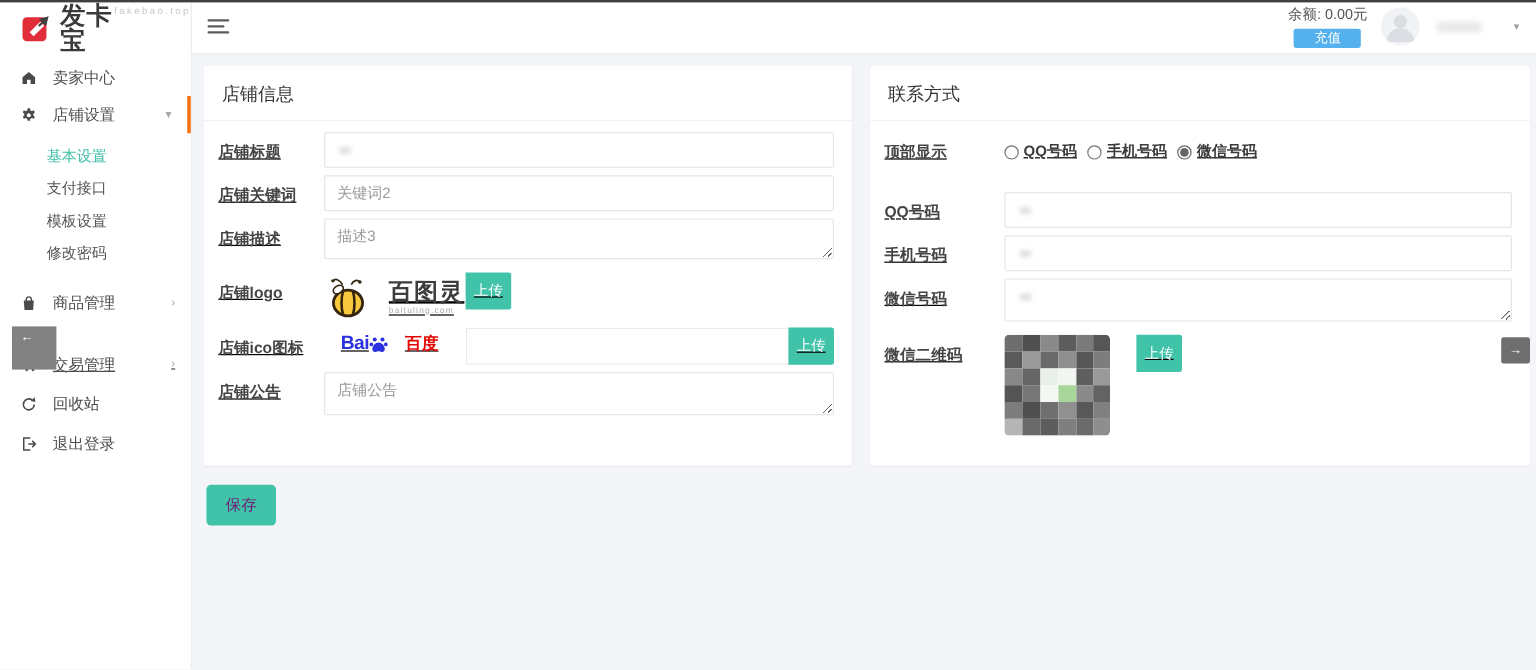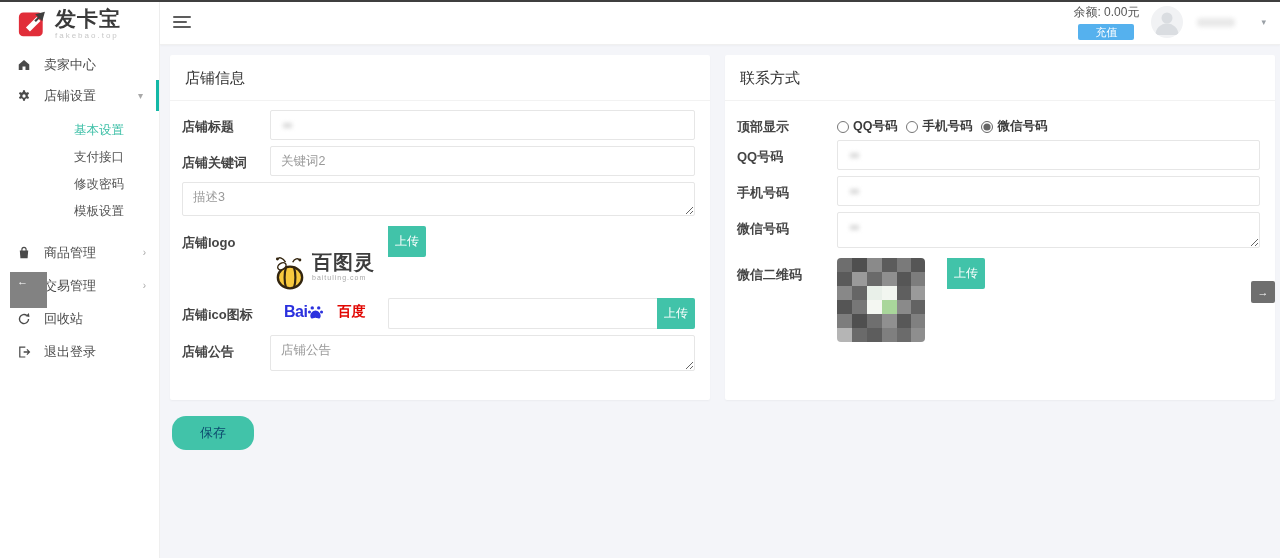--- a/index.html
+++ b/index.html
@@ -3,28 +3,28 @@
 <meta charset="utf-8">
 <style>
   * { margin:0; padding:0; box-sizing:border-box; }
   html,body { width:1280px; height:558px; overflow:hidden; }
   body { font-family:"Liberation Sans","DejaVu Sans",sans-serif; background:#f4f5f9; position:relative; }
   .top-edge { position:absolute; top:0; left:0; width:1280px; height:2px; background:#3f3f3f; z-index:90; }
 
   
   .sidebar { position:absolute; left:0; top:0; bottom:0; width:160px; background:#fff; border-right:1px solid #efefef; z-index:10; }
   .brand { height:45px; display:flex; align-items:center; padding:2px 0 0 18px; gap:7px; }
-  .brand-text { display:flex; flex-direction:column; line-height:1; }
+  .brand-text { display:flex; line-height:1; }
   .brand-name { font-size:21px; font-weight:bold; color:#3a3a3a; letter-spacing:1px; }
   .brand-domain { font-size:8px; color:#c8c8c8; letter-spacing:2px; margin-top:3px; }
-  .menu { padding-top:4px;text-align:center; }
+  .menu { padding-top:4px; }
   .menu-item { height:31px; display:flex; align-items:center; gap:13px; padding:0 13px 0 17px; font-size:13px; color:#4c4c4c; cursor:pointer; position:relative; }
   .menu-item .m-icon { width:14px; height:14px; display:inline-flex; flex-shrink:0; }
   .menu-item .caret { margin-left:auto; color:#a9a9a9; font-size:10px; }
-  .menu-item.active { border-right:3px solid #14b8a6; }
+  .menu-item.active { border-right:3px solid #f97316; }
   .submenu { padding:6px 0 8px 0; }
   .submenu-item { height:27px; line-height:27px; padding-left:39px; font-size:12.5px; color:#565656; cursor:pointer; }
   .submenu-item.active { color:#3fc0a8; }
   .menu-sec { margin-top:4px; }
 
   
   .collapse-btn { position:absolute; left:10px; top:272px; width:37px; height:36px; background:#828282; color:#fff; z-index:60; cursor:pointer; font-size:11px; padding:3px 0 0 7px; }
 
   
   .topbar { position:absolute; left:160px; top:0; right:0; height:45px; background:#fff; border-bottom:1px solid #f0f0f0; box-shadow:0 1px 2px rgba(0,0,0,0.03); display:flex; align-items:center; z-index:20; }
@@ -41,52 +41,52 @@
 
   
   .content { position:absolute; left:160px; top:47px; right:0; bottom:0; padding:8px 5px 0 10px; }
   .cards { display:flex; gap:15px; align-items:stretch; }
   .card { background:#fff; border-radius:2px; box-shadow:0 1px 2px rgba(0,0,0,0.04); }
   .card-left { width:540px; }
   .card-right { flex:1; }
   .card-head { padding:14px 15px 12px; font-size:15px; color:#333; border-bottom:1px solid #f2f2f2; }
   .card-body { padding:9px 15px 25px 12px; }
 
-  .f-row { display:flex; margin-bottom:6px; }
+  .f-row { display:flex; margin-bottom:6px;text-decoration:underline; }
   .f-label { width:88px; flex-shrink:0; padding-top:8px; font-size:13px; font-weight:600; color:#454545; }
   .card-right .f-label { width:100px; }
   .f-control { flex:1; position:relative; }
   .txt { width:100%; height:30px; border:1px solid #e6e6e6; border-radius:2px; padding:0 10px; font-size:12.5px; color:#999; background:#fff; outline:none; font-family:inherit; }
   textarea.txt { height:34px; min-height:30px; padding:7px 10px; resize:vertical; line-height:1.2; }
   textarea.tall { height:36px; }
   .redact { position:absolute; left:13px; top:13px; width:9px; height:5px; background:#d9d9d9; filter:blur(2px); pointer-events:none; }
 
   .media-control { display:flex; align-items:flex-start; }
   .media-fig { width:118px; flex-shrink:0; }
   .upl-group { flex:1; display:flex; }
   .upl-group .txt { border-radius:2px 0 0 2px; height:31px; border-right:none; }
   .upl-btn { width:38px; height:31px; flex-shrink:0; background:#41c3a9; color:#fff; font-size:12px; border:none; border-radius:0 2px 2px 0; cursor:pointer; }
 
-  .baituling { display:flex; gap:4px; padding-left:2px;margin-top:26px; }
+  .baituling { display:flex; align-items:center; gap:16px; padding-left:2px; }
   .bt-text { line-height:1; }
   .bt-name { font-size:20px; color:#3d3d3d; font-weight:600; letter-spacing:1px; }
   .bt-domain { font-size:7px; color:#a9a9a9; letter-spacing:1px; margin-top:2px; }
   .baidu { display:flex; align-items:center; padding:5px 0 0 14px; }
   .bd-bai { font-size:16px; font-weight:bold; color:#2b31de; letter-spacing:-0.5px; }
   .bd-cn { font-size:14px; font-weight:bold; color:#e10601; margin-left:13px; }
 
   .radio-row .f-control { padding-top:7px; display:flex; align-items:center; flex-wrap:nowrap; }
   .radio-opt { display:inline-flex; align-items:center; margin-right:9px; cursor:pointer; }
   .radio-opt input { width:12px; height:12px; margin-right:4px; accent-color:#666; }
   .radio-opt .r-label { font-size:12.5px; font-weight:600; color:#3c3c3c; }
 
   .qr-fig { width:110px; flex-shrink:0; }
   .qr-img { border-radius:4px; overflow:hidden; display:block; }
 
-  .save-btn { margin:16px 0 0 2px; padding:8px 28px; background:#41c3a9; color:#0c4a6e; font-size:13px; border:none; border-radius:14px; cursor:pointer; }
+  .save-btn { margin:16px 0 0 2px; padding:8px 16px; background:#41c3a9; color:#701a75; font-size:13px; border:none; border-radius:4px; cursor:pointer; }
 
   .panel-next-btn { position:absolute; right:5px; top:281px; width:24px; height:22px; background:#6f6f6f; color:#fff; border:none; border-radius:2px; font-size:11px; line-height:22px; text-align:center; z-index:60; cursor:pointer; }
 </style>
 </head>
 <body>
 
 <div class="top-edge"></div>
 
 <aside class="sidebar">
   <div class="brand">
@@ -118,36 +118,36 @@
             <circle cx="8" cy="8" r="1.9" fill="#fff"></circle>
           </svg>
       </span>
       <span>店铺设置</span>
       <span class="caret">▾</span>
     </div>
 
     <div class="submenu">
       <div class="submenu-item active">基本设置</div>
       <div class="submenu-item">支付接口</div>
+      <div class="submenu-item">模板设置</div>
       <div class="submenu-item">修改密码</div>
-      <div class="submenu-item">模板设置</div>
     </div>
 
     <div class="menu-item menu-sec">
       <span class="m-icon">
         <svg viewBox="0 0 16 16" width="14" height="14">
             <path d="M5.6 5.6V4a2.4 2.4 0 0 1 4.8 0v1.6" fill="none" stroke="#4a4a4a" stroke-width="1.3"></path>
             <path d="M3.2 5h9.6l-.7 9H3.9z" fill="#4a4a4a"></path>
           </svg>
       </span>
       <span>商品管理</span>
       <span class="caret">›</span>
     </div>
 
-    <div class="menu-item" style="margin-top:2px;">
+    <div class="menu-item" style="margin-top:20px;text-decoration:underline;">
       <span class="m-icon">
         <svg viewBox="0 0 16 16" width="14" height="14" fill="#4a4a4a">
             <path d="M1.2 1.8h2.2l.5 1.8H15l-1.7 6.2H5.3L3.8 3.2H1.2z"></path>
             <circle cx="6" cy="12.8" r="1.3"></circle>
             <circle cx="12" cy="12.8" r="1.3"></circle>
           </svg>
       </span>
       <span>交易管理</span>
       <span class="caret">›</span>
     </div>
@@ -219,20 +219,21 @@
         </div>
 
         <div class="f-row">
           <div class="f-label">店铺关键词</div>
           <div class="f-control">
             <input class="txt" value="关键词2" style="">
           </div>
         </div>
 
         <div class="f-row">
+          <div class="f-label">店铺描述</div>
           <div class="f-control">
             <textarea class="txt" style="">描述3</textarea>
           </div>
         </div>
 
         <div class="f-row" style="margin-bottom:4px;">
           <div class="f-label">店铺logo</div>
           <div class="f-control media-control">
             <div class="media-fig baituling">
               <svg width="36" height="42" viewBox="0 0 40 44">
@@ -284,21 +285,21 @@
           </div>
         </div>
 
       </div>
     </section>
 
     <section class="card card-right">
       <div class="card-head">联系方式</div>
       <div class="card-body">
 
-        <div class="f-row radio-row" style="margin-bottom:4px;">
+        <div class="f-row radio-row" style="margin-bottom:24px;">
           <div class="f-label">顶部显示</div>
           <div class="f-control">
             <label class="radio-opt">
               <input type="radio" name="top-display" style="">
               <span class="r-label">QQ号码</span>
             </label>
             <label class="radio-opt">
               <input type="radio" name="top-display" style="">
               <span class="r-label">手机号码</span>
             </label>

